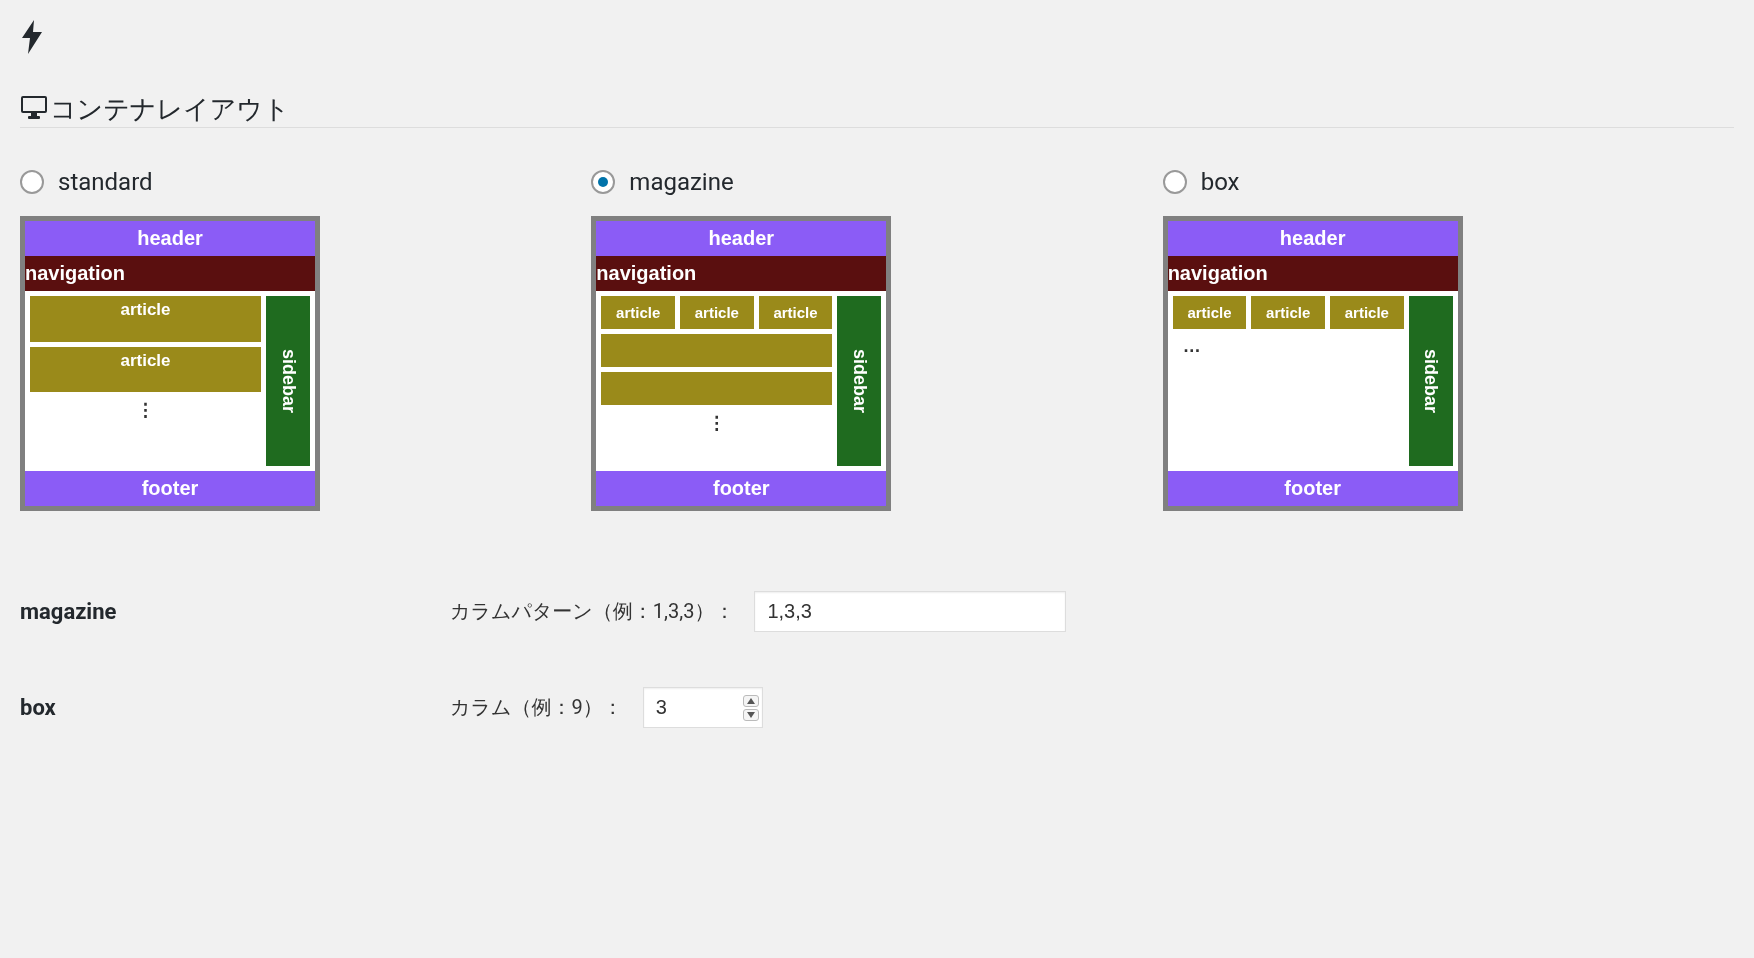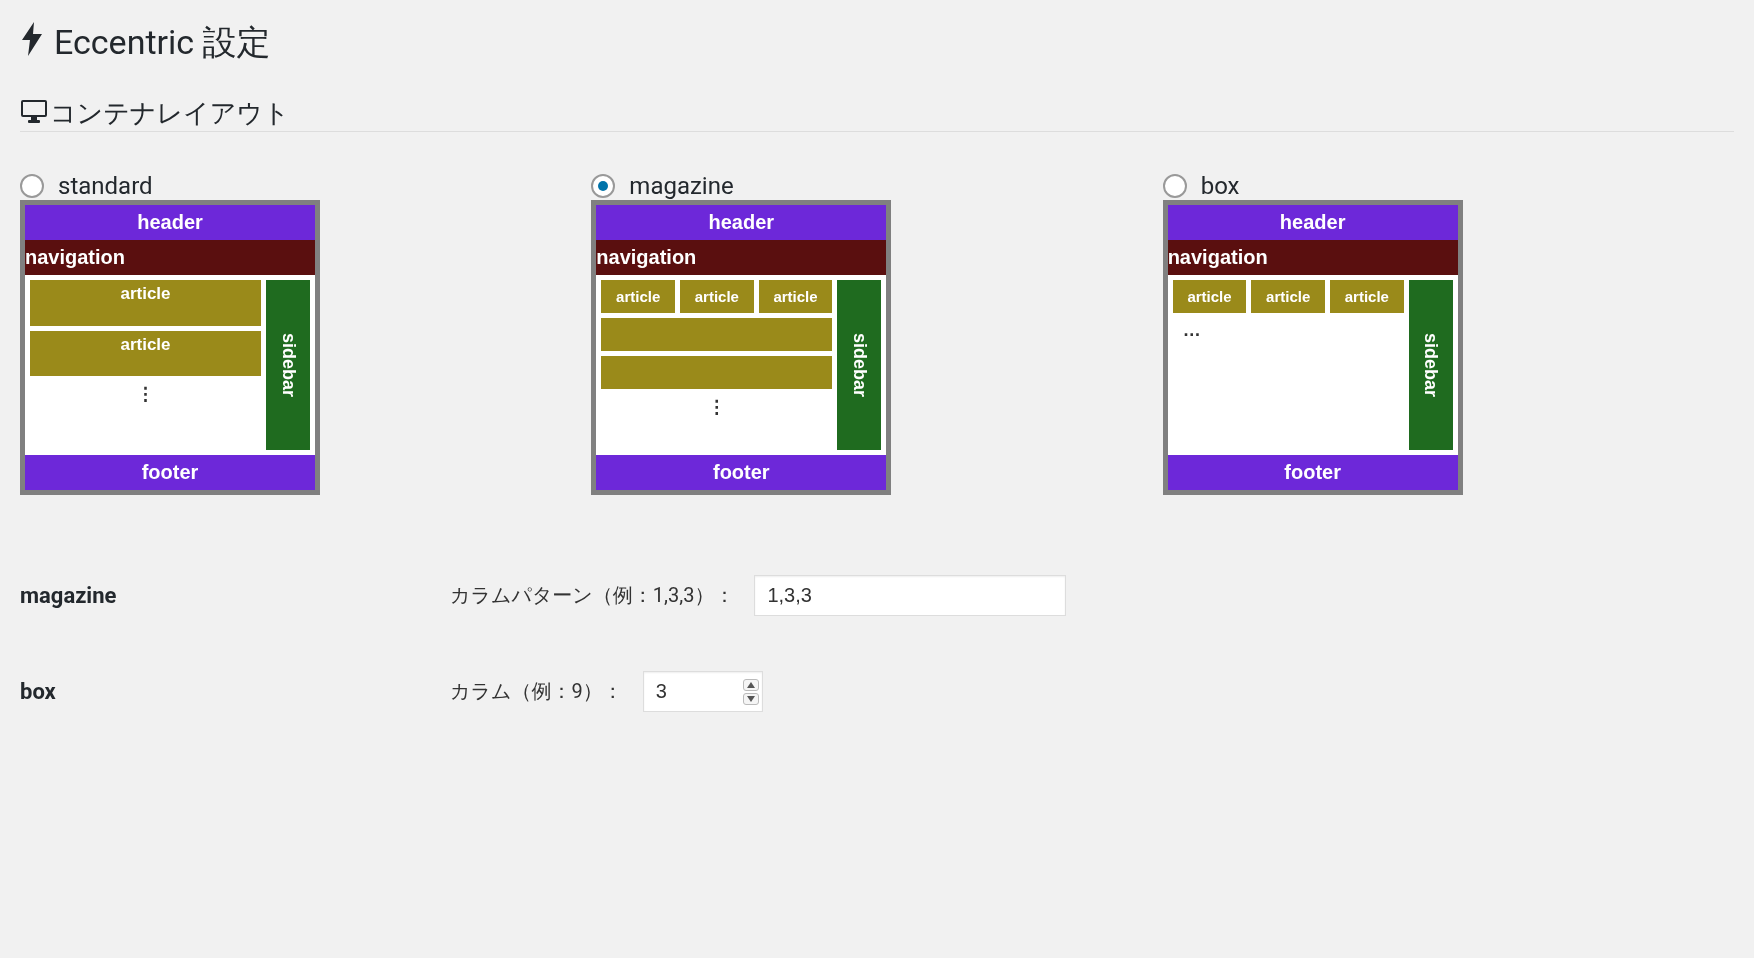--- a/index.html
+++ b/index.html
@@ -35,20 +35,21 @@
     gap: 0;
     margin: 40px 0 80px 0;
   }
   .option {
     flex: 1;
   }
   .option-header {
     display: flex;
     align-items: center;
     gap: 14px;
+    margin-bottom: 20px;
   }
   .radio {
     width: 24px; height: 24px;
     border: 2px solid #999;
     border-radius: 50%;
     background: #fff;
     display: inline-flex;
     align-items: center; justify-content: center;
     cursor: pointer;
   }
@@ -67,21 +68,21 @@
   
   .thumb {
     width: 300px;
     border: 5px solid #808080;
     background: #fff;
     display: flex;
     flex-direction: column;
     font-family: Arial, Helvetica, sans-serif;
   }
   .thumb .hdr, .thumb .ftr {
-    background: #6d28d9;
+    background: #8b5cf6;
     color: #fff;
     font-weight: bold;
     font-size: 20px;
     text-align: center;
     padding: 6px 0;
   }
   .thumb .nav {
     background: #5a0f0f;
     color: #fff;
     font-weight: bold;
@@ -194,21 +195,20 @@
 </style>
 </head>
 <body>
 
 <h1 class="page-title">
   <span class="bolt-icon">
     <svg viewBox="0 0 24 34" fill="#23282d">
         <polygon points="14,0 2,18 10,18 8,34 22,12 13,12"></polygon>
       </svg>
   </span>
-  <span>Eccentric 設定</span>
 </h1>
 
 <h2 class="section-title">
   <span class="monitor-icon">
     <svg viewBox="0 0 28 24" fill="#23282d">
         <rect x="1" y="1" width="26" height="17" rx="2" ry="2"></rect>
         <rect x="3" y="3" width="22" height="13" fill="#f1f1f1"></rect>
         <rect x="11" y="18" width="6" height="3"></rect>
         <rect x="8" y="21" width="12" height="3" rx="1"></rect>
       </svg>

